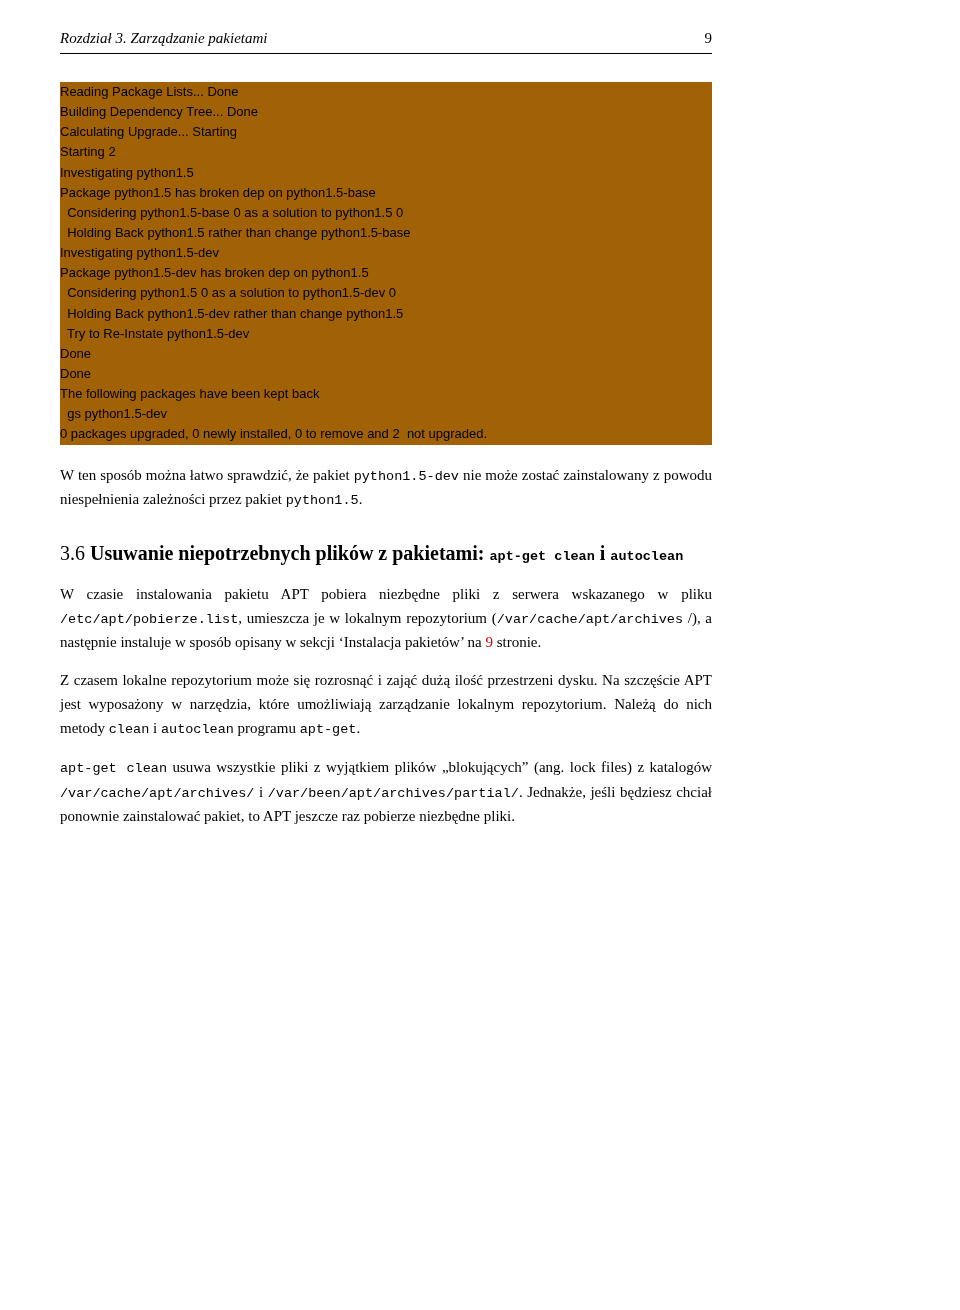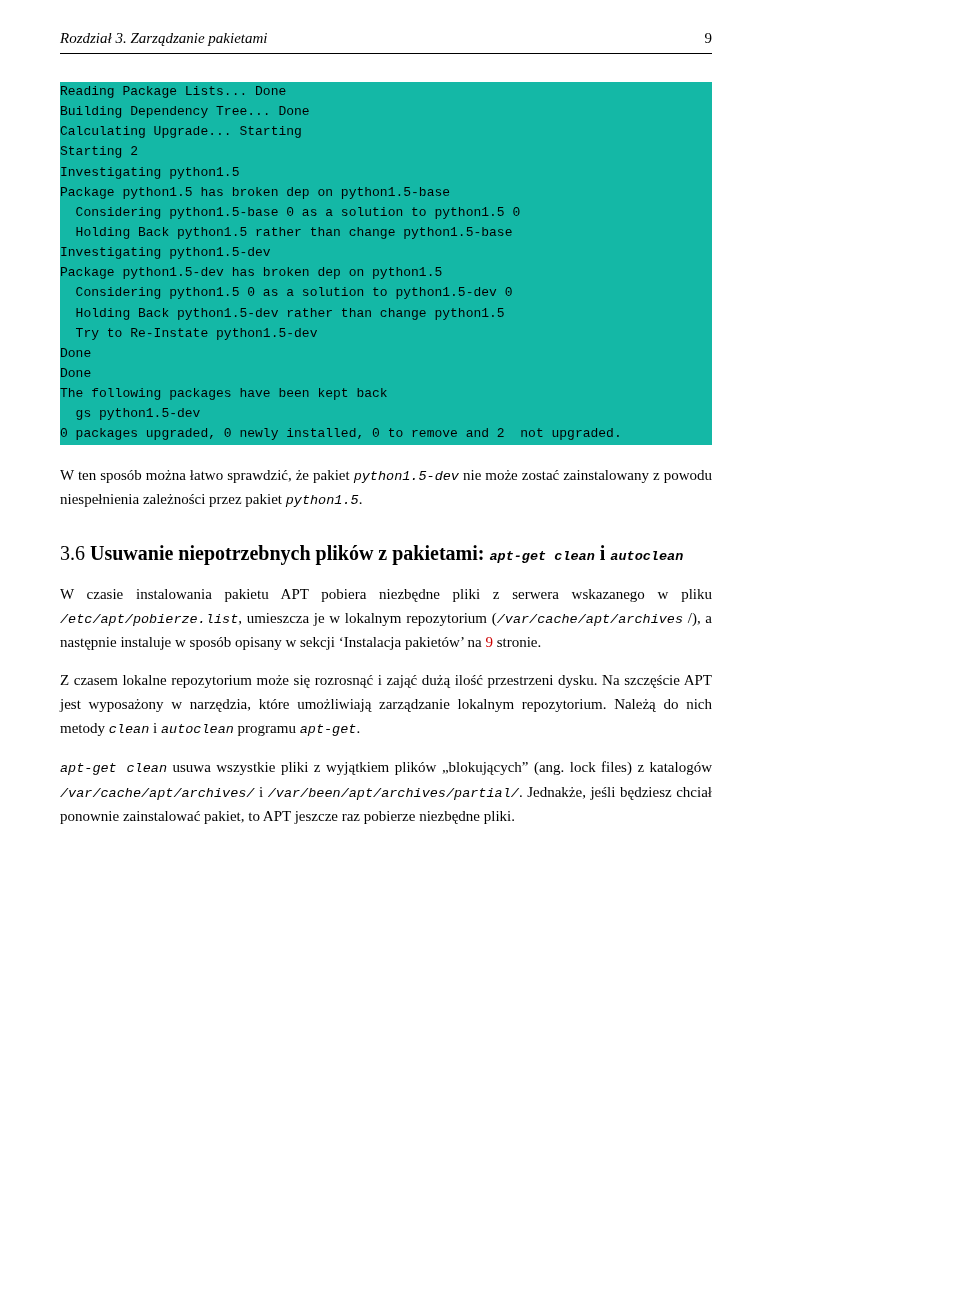--- a/index.html
+++ b/index.html
@@ -36,39 +36,38 @@
     .page-header-title {
       font-size: 15px;
       font-style: italic;
     }
 
     .page-number {
       font-size: 15px;
     }
 
     .code-block {
-      font-family: Liberation Mono, monospace;
+      font-family: Liberation Sans, sans-serif;
       font-size: 13px;
       line-height: 1.55;
       margin: 18px 0 18px 0;
       white-space: pre;
-      background: #14b8a6;
+      background: #a16207;
     }
 
     .body-text {
       font-size: 15px;
       line-height: 1.6;
       margin-bottom: 14px;
       text-align: justify;
     }
 
     .body-text code, .inline-code {
       font-family: "Courier New", Courier, monospace;
       font-size: 13.5px;
-      font-style: italic;
     }
 
     .section-heading {
       font-size: 20px;
       font-weight: bold;
       margin: 28px 0 16px 0;
       line-height: 1.3;
     }
 
     .section-number {

